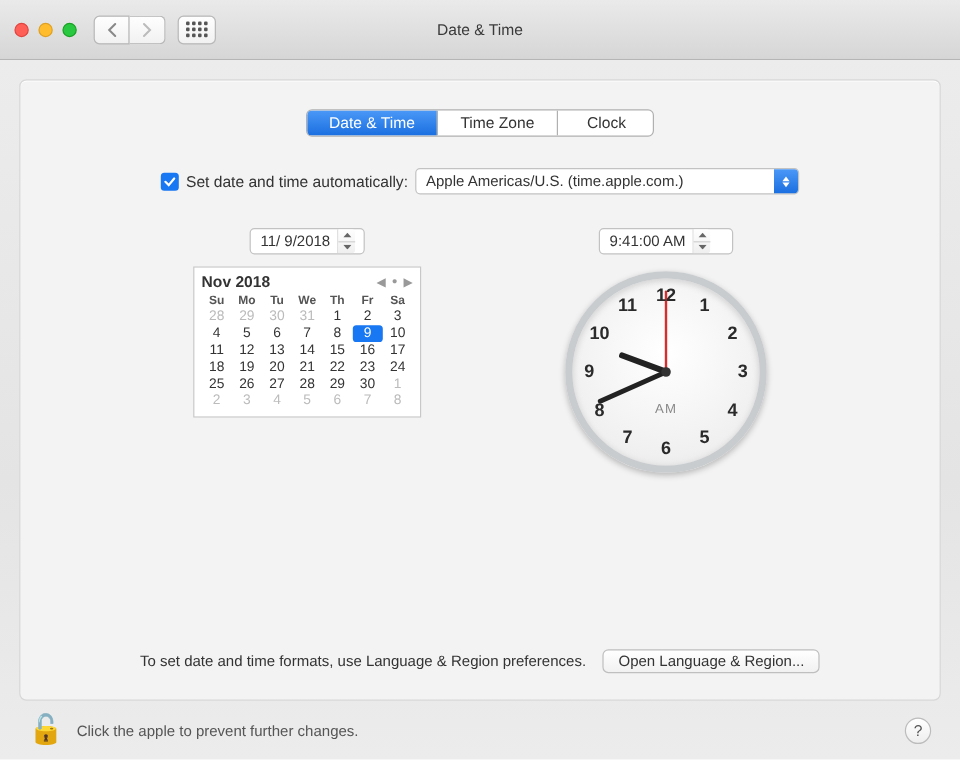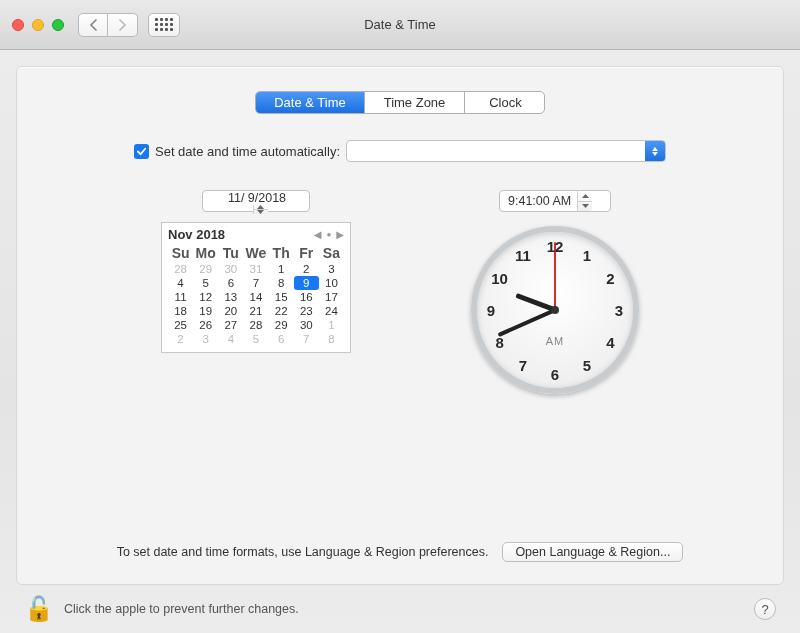--- a/index.html
+++ b/index.html
@@ -109,21 +109,21 @@
   
   .calendar{
     width:190px;border:1px solid #c8c8c8;background:#fff;margin-top:10px;
     padding:4px 6px 6px 6px;font-size:11px;
   }
   .cal-head{display:flex;align-items:center;margin-bottom:2px;}
   .cal-title{font-weight:bold;font-size:13px;flex:1;}
   .cal-nav{display:flex;gap:5px;align-items:center;color:#999;}
   .cal-nav span{font-size:10px;}
   .cal-grid{width:100%;border-collapse:collapse;text-align:center;}
-  .cal-grid th{font-weight:600;color:#555;font-size:14px;padding:1px 0;}
+  .cal-grid th{font-weight:600;color:#555;font-size:10px;padding:1px 0;}
   .cal-grid td{padding:1px 0;font-size:11.5px;width:23px;}
   .cal-grid td.dim{color:#bbb;}
   .cal-grid td.sel{background:#1877f2;color:#fff;border-radius:3px;}
   
   .clock-wrap{margin-top:14px;position:relative;width:168px;height:168px;}
   .clock-face{
     width:100%;height:100%;border-radius:50%;
     background:radial-gradient(circle at 50% 40%, #ffffff 0%, #f0f0f0 70%, #ddd 100%);
     border:6px solid #c9cccf;
     box-shadow:0 2px 5px rgba(0,0,0,.25), inset 0 2px 6px rgba(0,0,0,.15);
@@ -203,28 +203,29 @@
     </div>
 
     <div class="auto-row">
       <div class="chk">
         <svg viewBox="0 0 12 12">
             <path d="M2 6 L5 9 L10 3" stroke="#fff" stroke-width="2" fill="none" stroke-linecap="round"></path>
           </svg>
       </div>
       <span>Set date and time automatically:</span>
       <div class="server-select">
+        <span>Apple Americas/U.S. (time.apple.com.)</span>
         <div class="arrow"></div>
       </div>
     </div>
 
     <div class="columns">
 
       <div class="col">
-        <div class="stepper-field" style="width:108px;flex-direction:column;">
+        <div class="stepper-field" style="width:96px;">
           <span class="val">11/ 9/2018</span>
           <div class="stepper">
             <div>
                 <svg viewBox="0 0 7 4">
                   <path d="M0 4 L3.5 0 L7 4Z" fill="#666"></path>
                 </svg>
               </div>
             <div>
                 <svg viewBox="0 0 7 4">
                   <path d="M0 0 L3.5 4 L7 0Z" fill="#666"></path>

